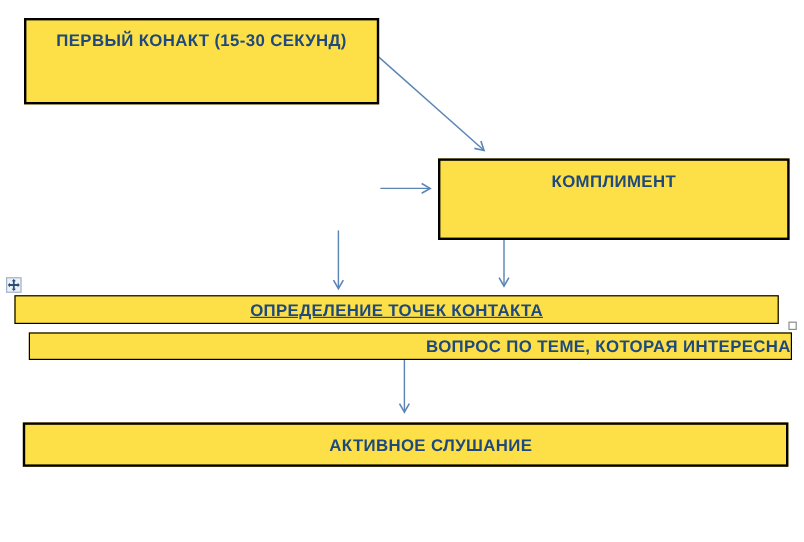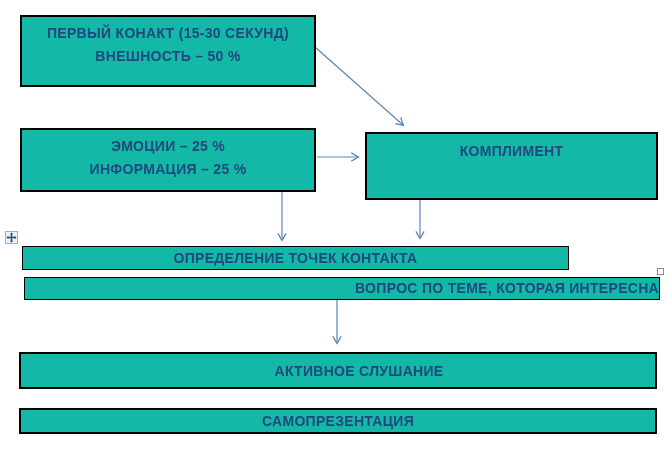--- a/index.html
+++ b/index.html
@@ -19,33 +19,33 @@
     position: absolute;
     left: 0;
     top: 0;
     width: 670px;
     height: 452px;
     pointer-events: none;
   }
   .node {
     position: absolute;
     box-sizing: border-box;
-    background: #14b8a6;
+    background: #fde047;
     border: 2px solid #000000;
     color: var(--ink, #1f497d);
     font-weight: bold;
     font-size: 14px;
     text-align: center;
     letter-spacing: 0.3px;
   }
   .node .line { display: block; }
   .box-first-contact   { left: 20px;  top: 15px;  width: 296px; height: 72px; padding-top: 5px; line-height: 23px; }
   .box-emotions        { left: 20px;  top: 128px; width: 296px; height: 64px; padding-top: 5px; line-height: 23px; }
   .box-compliment      { left: 365px; top: 132px; width: 293px; height: 68px; padding-top: 6px; line-height: 22px; }
-  .row-contact-points  { left: 22px;  top: 246px; width: 547px; height: 24px; border-width: 1px; line-height: 22px; }
+  .row-contact-points  { left: 12px;  top: 246px; width: 637px; height: 24px; border-width: 1px; line-height: 22px; text-decoration: underline; }
   .row-question        { left: 24px;  top: 277px; width: 636px; height: 23px; border-width: 1px; line-height: 21px; text-align: right; }
   .box-active-listen   { left: 19px;  top: 352px; width: 638px; height: 37px; display: flex; align-items: center; justify-content: center; padding-left: 42px; }
   .box-self-present    { left: 19px;  top: 408px; width: 638px; height: 26px; display: flex; align-items: center; justify-content: center; }
   .move-handle {
     position: absolute;
     left: 5px;
     top: 231px;
     width: 13px;
     height: 13px;
     box-sizing: border-box;
@@ -80,47 +80,39 @@
     </defs>
     <line x1="315" y1="47" x2="403" y2="125" stroke="#5b85b5" stroke-width="1.2" marker-end="url(#ah)"></line>
     <line x1="317" y1="157" x2="358" y2="157" stroke="#5b85b5" stroke-width="1.2" marker-end="url(#ah)"></line>
     <line x1="282" y1="192" x2="282" y2="240" stroke="#5b85b5" stroke-width="1.2" marker-end="url(#ah)"></line>
     <line x1="420" y1="190" x2="420" y2="238" stroke="#5b85b5" stroke-width="1.2" marker-end="url(#ah)"></line>
     <line x1="337" y1="300" x2="337" y2="343" stroke="#5b85b5" stroke-width="1.2" marker-end="url(#ah)"></line>
   </svg>
 
   <div class="node box-first-contact">
     <span class="line">ПЕРВЫЙ КОНАКТ (15-30 СЕКУНД)</span>
-    <span class="line">ВНЕШНОСТЬ – 50 %</span>
   </div>
 
-  <div class="node box-emotions">
-    <span class="line">ЭМОЦИИ – 25 %</span>
-    <span class="line">ИНФОРМАЦИЯ – 25 %</span>
-  </div>
 
   <div class="node box-compliment">
     <span class="line">КОМПЛИМЕНТ</span>
   </div>
 
   <div class="node row-contact-points">
     <span>ОПРЕДЕЛЕНИЕ ТОЧЕК КОНТАКТА</span>
   </div>
 
   <div class="node row-question">
     <span>ВОПРОС ПО ТЕМЕ, КОТОРАЯ ИНТЕРЕСНА</span>
   </div>
 
   <div class="node box-active-listen">
     <span>АКТИВНОЕ СЛУШАНИЕ</span>
   </div>
 
-  <div class="node box-self-present">
-    <span>САМОПРЕЗЕНТАЦИЯ</span>
-  </div>
 
   <div class="move-handle">
     <svg width="11" height="11" viewBox="0 0 12 12">
       <path fill="#2e4d78" d="M6,0.5 L8,2.5 L6.8,2.5 L6.8,5.2 L9.5,5.2 L9.5,4 L11.5,6 L9.5,8 L9.5,6.8 L6.8,6.8 L6.8,9.5 L8,9.5 L6,11.5 L4,9.5 L5.2,9.5 L5.2,6.8 L2.5,6.8 L2.5,8 L0.5,6 L2.5,4 L2.5,5.2 L5.2,5.2 L5.2,2.5 L4,2.5 Z"></path>
     </svg>
   </div>
 
   <div class="resize-handle"></div>
 
 </div>

